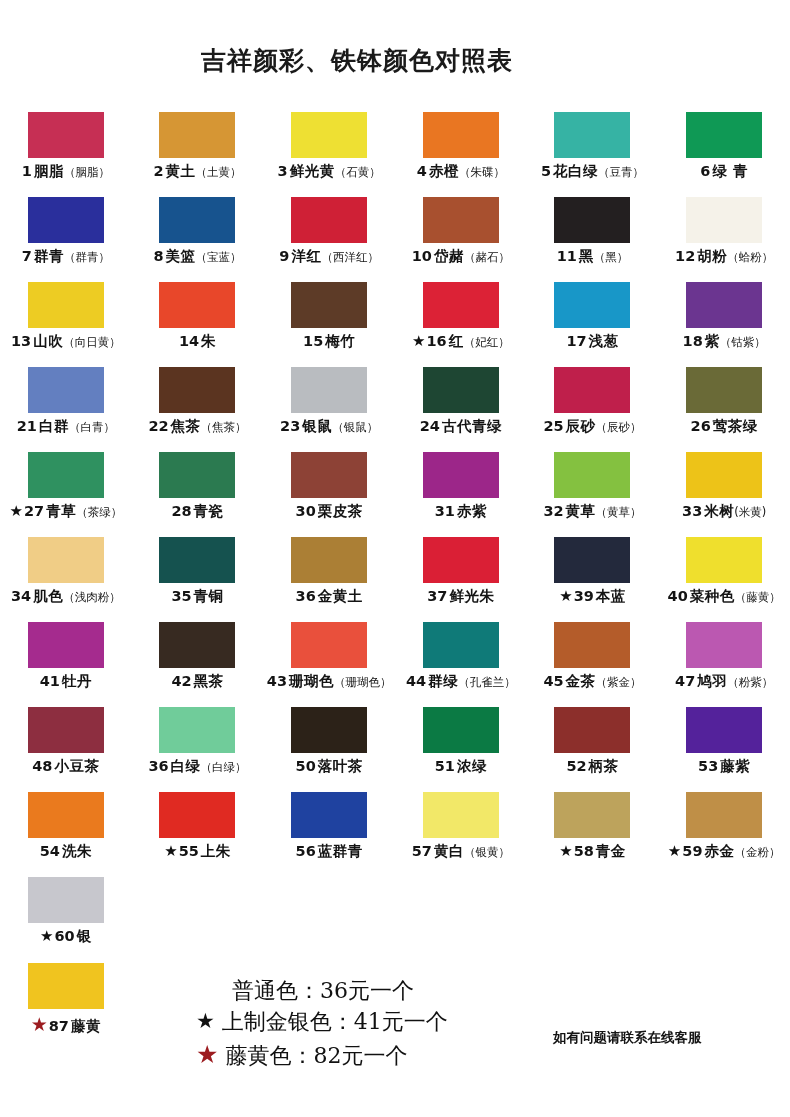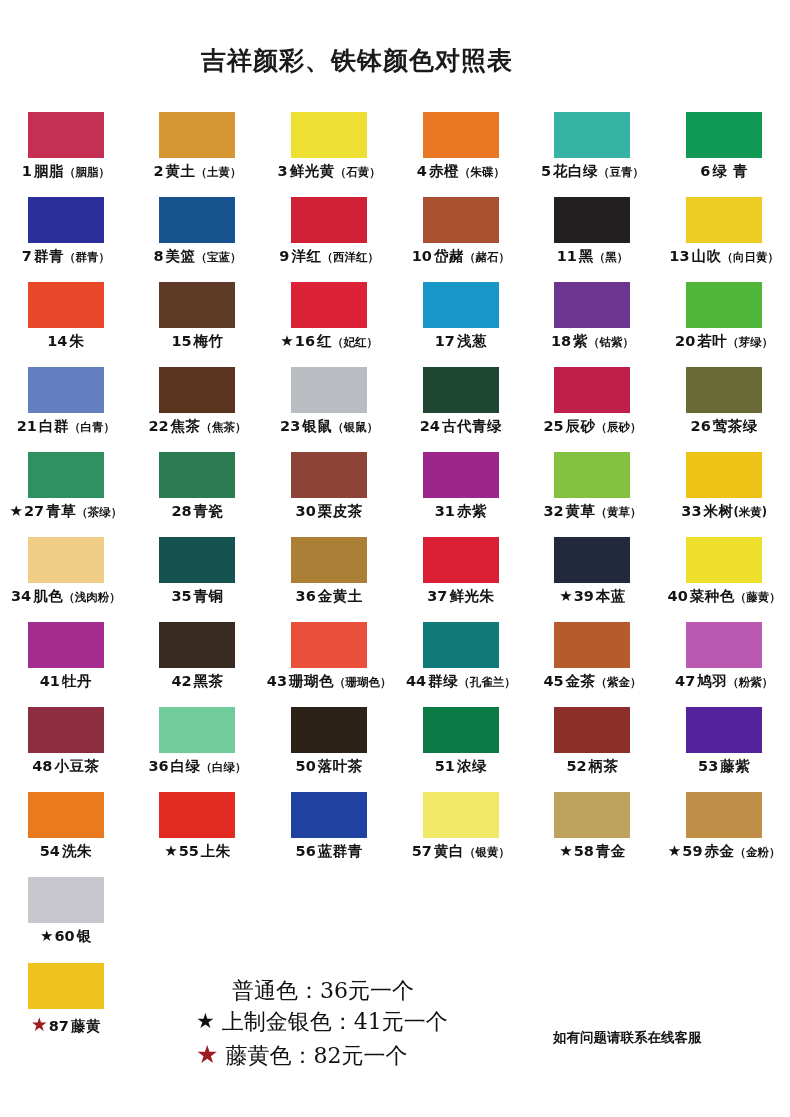--- a/index.html
+++ b/index.html
@@ -77,21 +77,21 @@
     font-size: 19px;
   }
   .swatch-label .num {
     margin-right: 2px;
   }
   .swatch-label .cn {
     letter-spacing: 0.5px;
   }
   .swatch-label .alt {
     font-size: 11.5px;
-    font-weight: bold;
+    font-weight: normal;
     letter-spacing: 0;
     text-align: right;
   }
   
   #last-row {
     position: absolute;
     top: 963px;
     left: 0;
     width: 790px;
     display: grid;
@@ -226,20 +226,28 @@
       </div>
       <div class="swatch-cell">
         <div class="swatch-chip" style="background: rgb(35, 31, 32);"></div>
         <div class="swatch-label">
           <span class="num">11</span>
           <span class="cn">黑</span>
           <span class="alt">（黑）</span>
         </div>
       </div>
       <div class="swatch-cell">
+        <div class="swatch-chip" style="background: rgb(245, 242, 233);"></div>
+        <div class="swatch-label">
+          <span class="num">12</span>
+          <span class="cn">胡粉</span>
+          <span class="alt">（蛤粉）</span>
+        </div>
+      </div>
+      <div class="swatch-cell">
         <div class="swatch-chip" style="background: rgb(237, 204, 35);"></div>
         <div class="swatch-label">
           <span class="num">13</span>
           <span class="cn">山吹</span>
           <span class="alt">（向日黄）</span>
         </div>
       </div>
       <div class="swatch-cell">
         <div class="swatch-chip" style="background: rgb(232, 71, 42);"></div>
         <div class="swatch-label">
@@ -272,28 +280,20 @@
       </div>
       <div class="swatch-cell">
         <div class="swatch-chip" style="background: rgb(107, 53, 144);"></div>
         <div class="swatch-label">
           <span class="num">18</span>
           <span class="cn">紫</span>
           <span class="alt">（钴紫）</span>
         </div>
       </div>
       <div class="swatch-cell">
-        <div class="swatch-chip" style="background: rgb(79, 182, 58);"></div>
-        <div class="swatch-label">
-          <span class="num">20</span>
-          <span class="cn">若叶</span>
-          <span class="alt">（芽绿）</span>
-        </div>
-      </div>
-      <div class="swatch-cell">
         <div class="swatch-chip" style="background: rgb(99, 127, 192);"></div>
         <div class="swatch-label">
           <span class="num">21</span>
           <span class="cn">白群</span>
           <span class="alt">（白青）</span>
         </div>
       </div>
       <div class="swatch-cell">
         <div class="swatch-chip" style="background: rgb(91, 52, 32);"></div>
         <div class="swatch-label">

